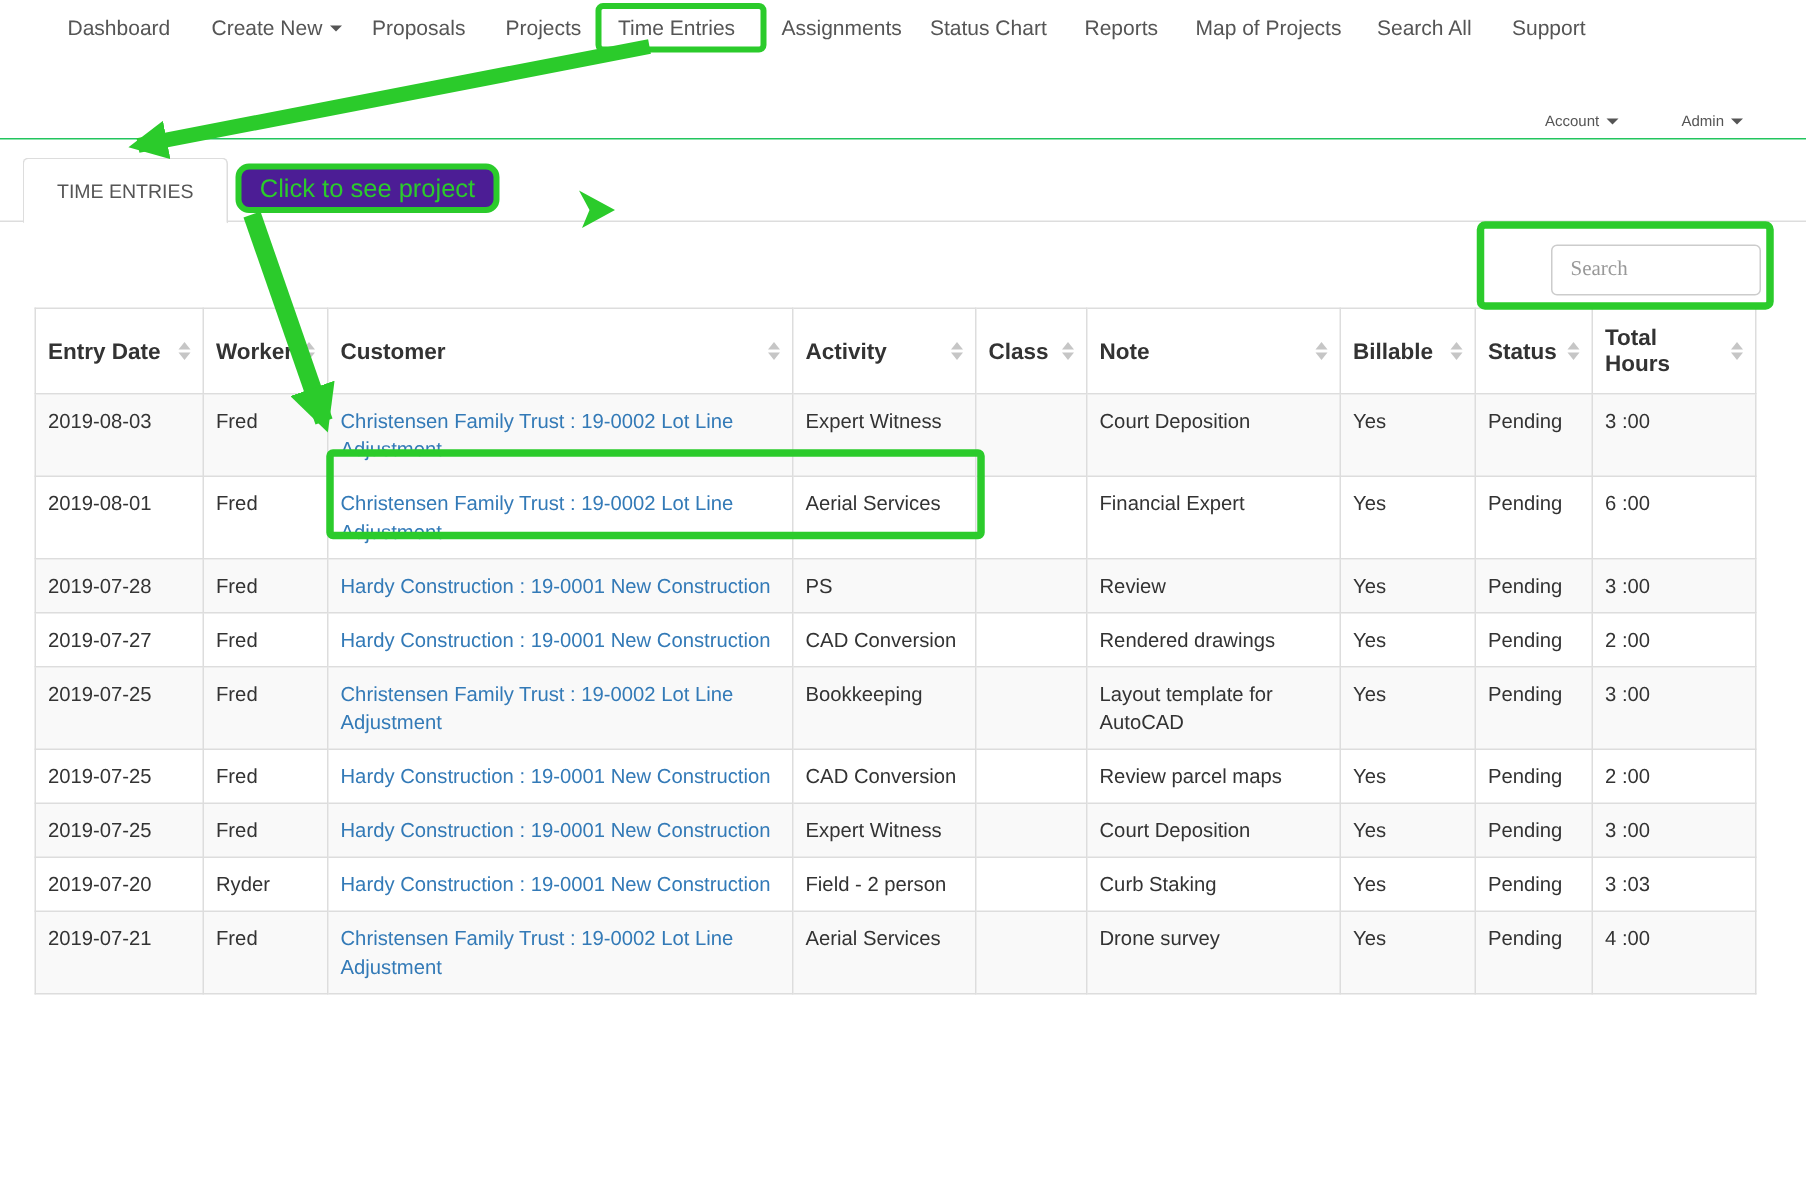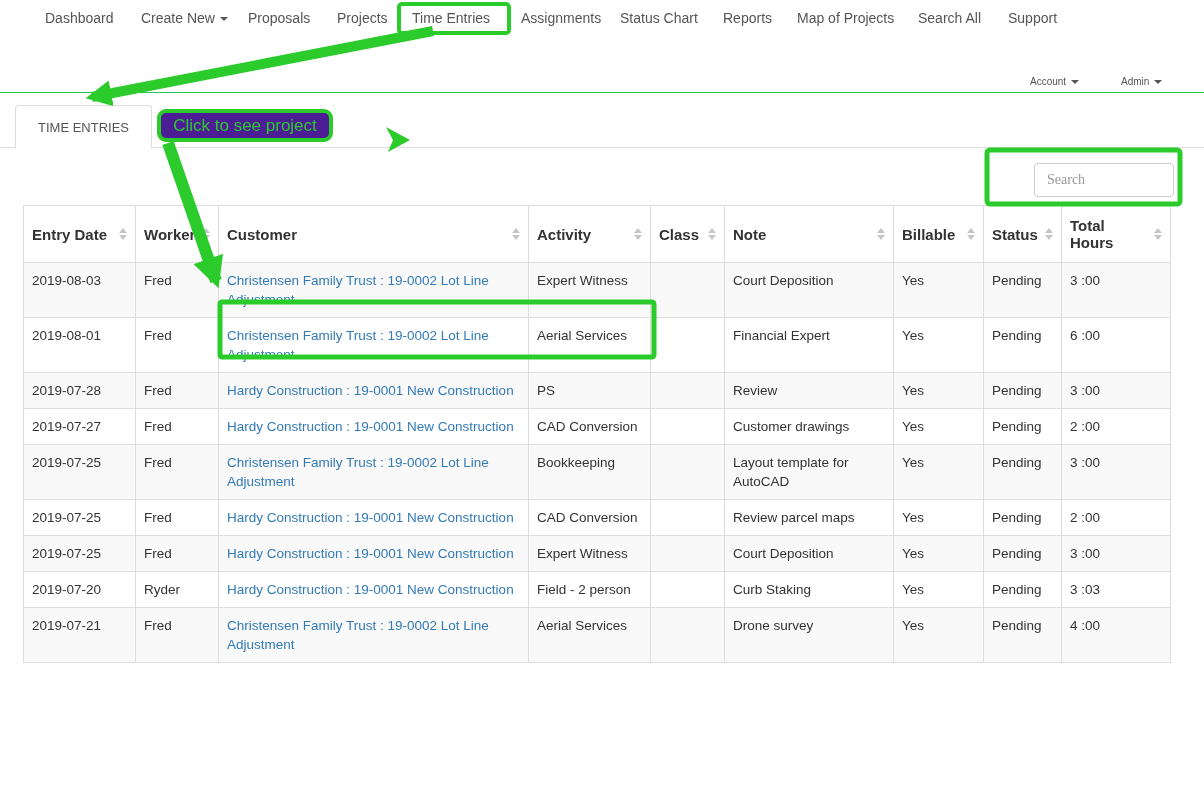--- a/index.html
+++ b/index.html
@@ -211,21 +211,21 @@
         <td>Yes</td>
         <td>Pending</td>
         <td>3 :00</td>
       </tr>
       <tr>
         <td>2019-07-27</td>
         <td>Fred</td>
         <td><a href="#">Hardy Construction : 19-0001 New Construction</a></td>
         <td>CAD Conversion</td>
         <td></td>
-        <td>Customer drawings</td>
+        <td>Rendered drawings</td>
         <td>Yes</td>
         <td>Pending</td>
         <td>2 :00</td>
       </tr>
       <tr>
         <td>2019-07-25</td>
         <td>Fred</td>
         <td><a href="#">Christensen Family Trust : 19-0002 Lot Line Adjustment</a></td>
         <td>Bookkeeping</td>
         <td></td>

